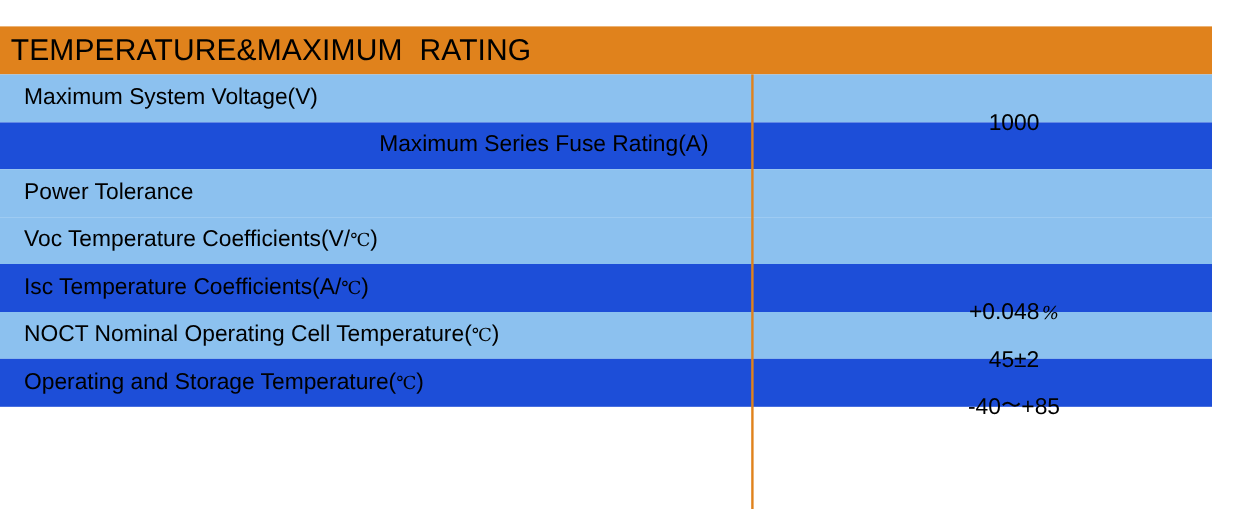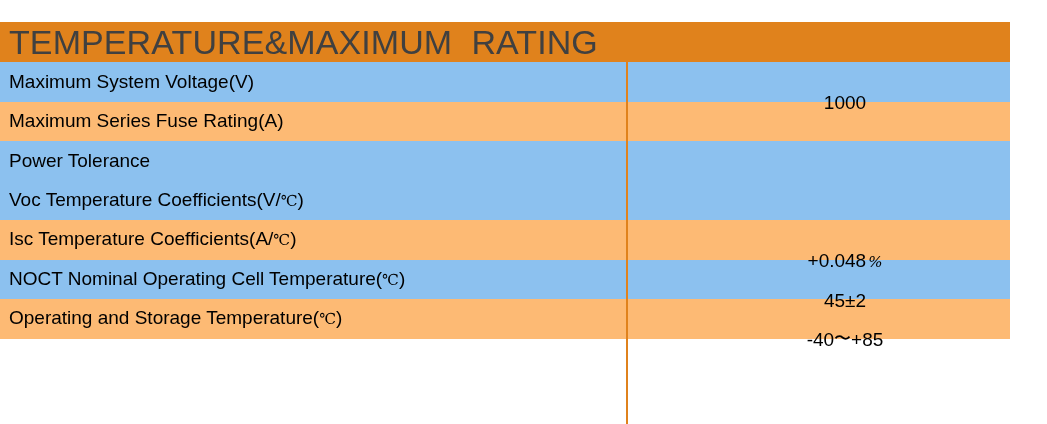--- a/index.html
+++ b/index.html
@@ -23,44 +23,44 @@
 
   .table-header {
     height: 40px;
     background: #e0821c;
     display: flex;
     align-items: center;
     box-sizing: border-box;
     padding-left: 9px;
   }
   .table-header-title {
-    color: #404040;
-    font-size: 34px;
+    color: #000000;
+    font-size: 25px;
     line-height: 25px;
     letter-spacing: 0.1px;
     white-space: pre;
   }
 
   .table-body {
     position: relative;
   }
 
   .spec-row {
     height: 39.5px;
     display: flex;
     align-items: center;
     box-sizing: border-box;
   }
   .spec-row.tint-blue { background: #8cc1ef; }
-  .spec-row.tint-white { background: #fdba74; }
+  .spec-row.tint-white { background: #1d4ed8; justify-content: flex-end; }
 
   .cell-label {
     width: 714px;
     box-sizing: border-box;
-    padding-left: 9px;
+    padding-left: 20px;
     font-size: 19px;
     line-height: 22px;
     color: #000000;
     white-space: pre;
   }
   .cell-value {
     flex: 1 1 auto;
     box-sizing: border-box;
     text-align: center;
     font-size: 19px;

